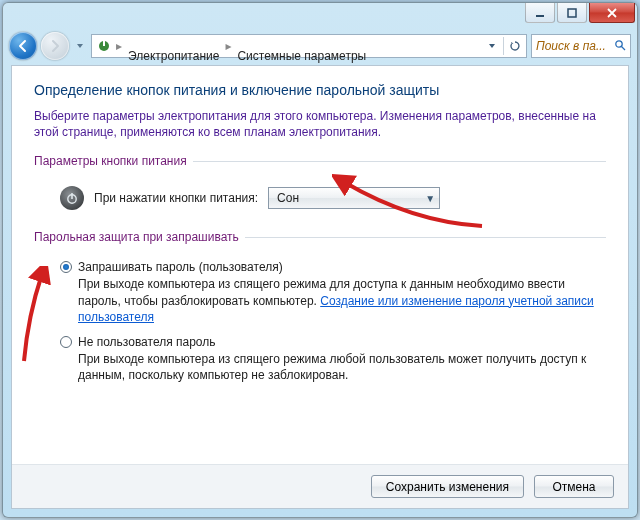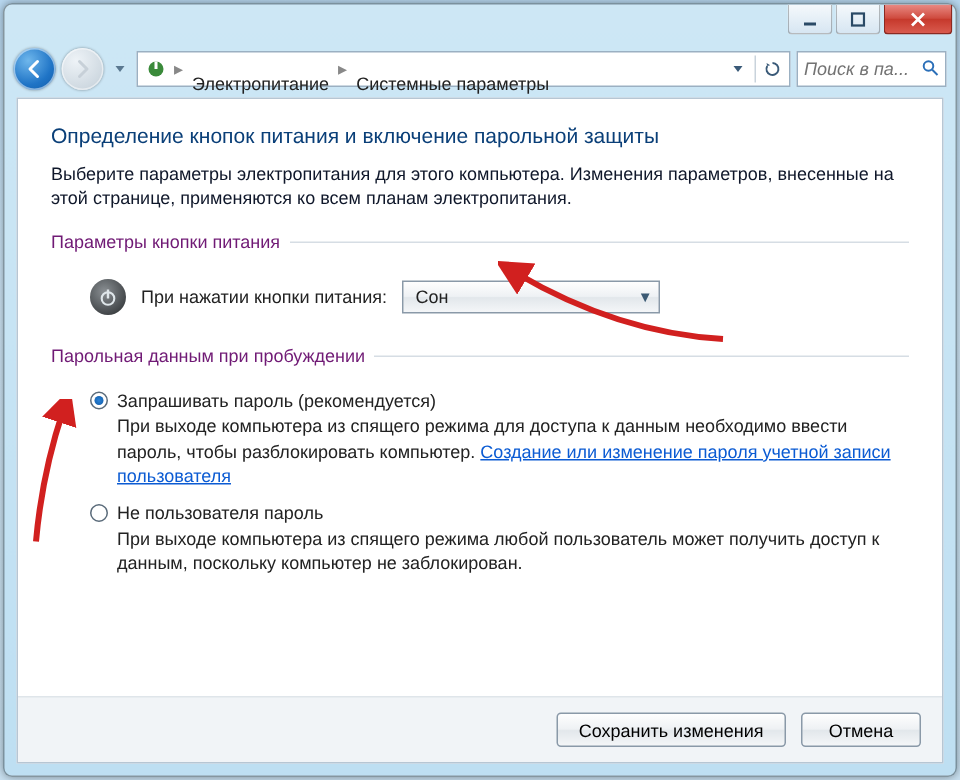--- a/index.html
+++ b/index.html
@@ -69,40 +69,40 @@
   }
   .addr-icon { width:16px; height:16px; color:#3a7a3a; display:flex;align-items:center;justify-content:center;}
   .crumb { color:#222; padding:0 2px;margin-top:20px;}
   .crumb-sep { color:#888; padding:0 2px;}
   .addr-tools { margin-left:auto; display:flex; align-items:center; gap:2px;}
   .addr-tool { width:18px;height:22px;display:flex;align-items:center;justify-content:center;color:#3a5a78;}
   .addr-tool.sep { width:1px;height:18px;background:#c9d3dc;}
   .searchbox {
     width:100px; height:24px; background:#fff; border:1px solid #9bb0c2;
     display:flex; align-items:center; padding:0 4px; gap:4px;
-    color:#737373; font-style:italic; font-size:12px;
+    color:#a16207; font-style:italic; font-size:12px;
   }
   .searchbox .mag { color:#2b6fb8; font-style:normal;}
   
   .panel {
     flex:1; margin:0 8px 8px 8px;
     background:#fff; border:1px solid #b7c6d3;
     display:flex; flex-direction:column;
     overflow:hidden;
   }
   .content {
     flex:1; padding:16px 22px 10px 22px; color:#222;
     position:relative;
     overflow:hidden;
   }
   h1.page-title {
     margin:0 0 10px 0; font-size:14px; font-weight:400;
     color:#0a3f78;
   }
-  .intro { font-size:12px; color:#0f172a; margin-bottom:14px; line-height:1.35;}
+  .intro { font-size:12px; color:#4c1d95; margin-bottom:14px; line-height:1.35;}
   fieldset.group {
     border:none; border-top:1px solid #d6dde4;
     padding:12px 0 8px 0; margin:0 0 8px 0;
   }
   fieldset.group > legend {
     font-size:12px; color:#701a75; padding:0 6px 0 0;
   }
   .power-row { display:flex; align-items:center; gap:10px; padding:6px 0 4px 26px;}
   .power-icon {
     width:24px;height:24px;border-radius:50%;
@@ -239,26 +239,26 @@
           </span>
           <span>При нажатии кнопки питания:</span>
           <div class="combobox">
             <span>Сон</span>
             <span class="cb-arrow">▼</span>
           </div>
         </div>
       </fieldset>
 
       <fieldset class="group">
-        <legend>Парольная данным при пробуждении</legend>
+        <legend>Парольная защита при запрашивать</legend>
 
         <div class="radio-block">
           <div class="radio-line">
             <span class="radio checked"></span>
-            <span>Запрашивать пароль (рекомендуется)</span>
+            <span>Запрашивать пароль (пользователя)</span>
           </div>
           <div class="radio-desc">
             <span>При выходе компьютера из спящего режима для доступа к данным необходимо ввести пароль, чтобы разблокировать компьютер. </span><a class="linklike">Создание или изменение пароля учетной записи пользователя</a>
           </div>
         </div>
 
         <div class="radio-block">
           <div class="radio-line">
             <span class="radio"></span>
             <span>Не пользователя пароль</span>

